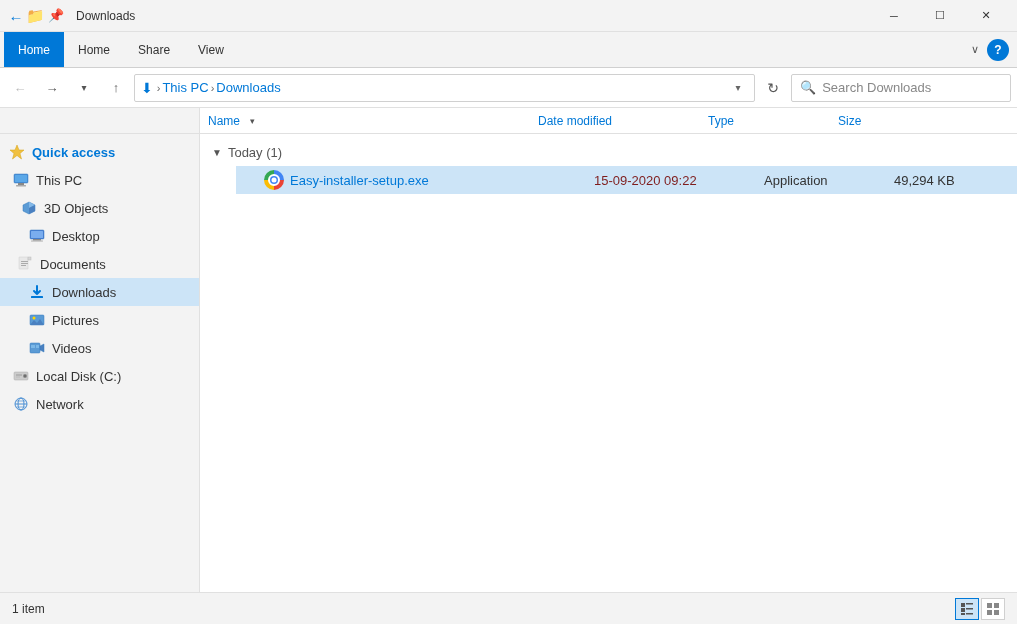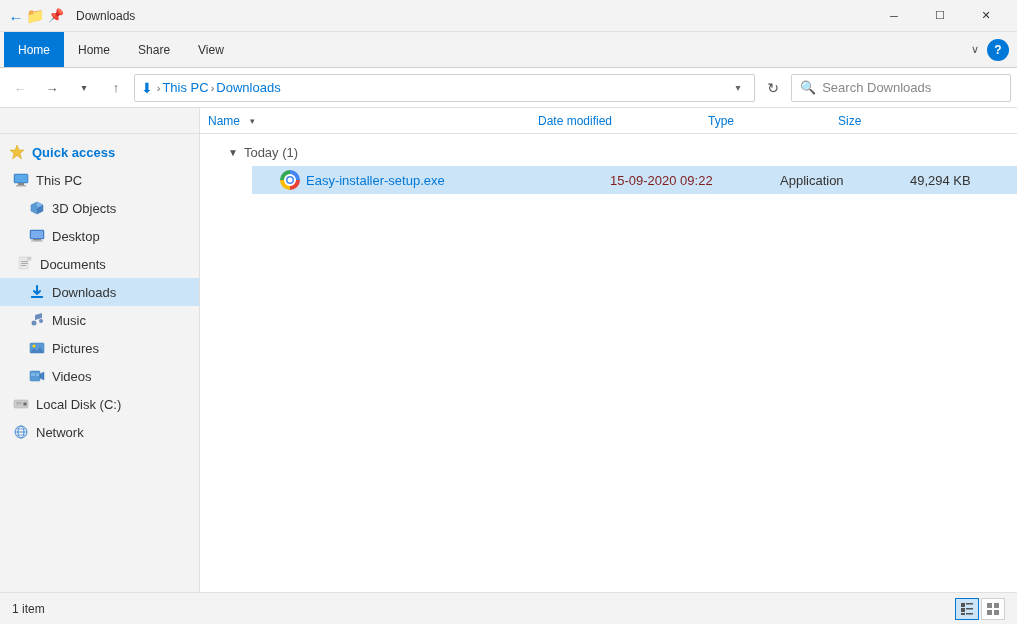--- a/index.html
+++ b/index.html
@@ -111,21 +111,20 @@
     .col-name { width: 330px; }
     .col-date { width: 170px; }
     .col-type { width: 130px; }
     .col-size { width: 100px; }
     .sort-arrow { font-size: 9px; color: #555; }
 
     
     .main-layout {
       display: flex;
       height: calc(624px - 32px - 36px - 40px - 26px - 28px);
-      gap: 16px;
     }
 
     
     .sidebar {
       width: 200px;
       background: #f3f3f3;
       border-right: 1px solid #e0e0e0;
       overflow-y: auto;
       padding: 4px 0;
     }
@@ -287,21 +286,21 @@
         <svg width="16" height="16" viewBox="0 0 16 16">
           <rect x="1" y="2" width="14" height="9" rx="1" fill="#4a90d9" stroke="#357abd" stroke-width="0.5"></rect>
           <rect x="5" y="11" width="6" height="2" fill="#888"></rect>
           <rect x="3" y="13" width="10" height="1.5" rx="0.5" fill="#aaa"></rect>
           <rect x="2" y="3" width="12" height="7" rx="0.5" fill="#5ba8e8"></rect>
         </svg>
       </span>
       <span>This PC</span>
     </div>
 
-    <div class="sidebar-item" style="padding-left:28px;">
+    <div class="sidebar-item" style="padding-left:20px;">
       <span class="sidebar-icon icon-3dobjects">
         <svg width="16" height="16" viewBox="0 0 16 16">
           <polygon points="8,2 14,5 14,11 8,14 2,11 2,5" fill="#5b9bd5" stroke="#357abd" stroke-width="0.5"></polygon>
           <polygon points="8,2 8,8 14,5" fill="#82b8e8"></polygon>
           <polygon points="8,8 8,14 14,11 14,5" fill="#4a80c0"></polygon>
         </svg>
       </span>
       <span>3D Objects</span>
     </div>
 
@@ -334,30 +333,20 @@
     <div class="sidebar-item active" style="padding-left:28px;">
       <span class="sidebar-icon icon-downloads">
         <svg width="16" height="16" viewBox="0 0 16 16">
           <path d="M8 2 L8 10 M5 7 L8 10 L11 7" stroke="#0078d7" stroke-width="2" fill="none" stroke-linecap="round" stroke-linejoin="round"></path>
           <rect x="2" y="12" width="12" height="2" rx="0.5" fill="#0078d7"></rect>
         </svg>
       </span>
       <span>Downloads</span>
     </div>
 
-    <div class="sidebar-item" style="padding-left:28px;">
-      <span class="sidebar-icon icon-music">
-        <svg width="16" height="16" viewBox="0 0 16 16">
-          <path d="M6 3 L13 1 L13 6 L6 8 Z" fill="#6c8ebf"></path>
-          <circle cx="5" cy="11" r="2.5" fill="#6c8ebf"></circle>
-          <circle cx="12" cy="9" r="2" fill="#6c8ebf"></circle>
-        </svg>
-      </span>
-      <span>Music</span>
-    </div>
 
     <div class="sidebar-item" style="padding-left:28px;">
       <span class="sidebar-icon icon-pictures">
         <svg width="16" height="16" viewBox="0 0 16 16">
           <rect x="1" y="3" width="14" height="10" rx="1" fill="#5b9bd5" stroke="#357abd" stroke-width="0.5"></rect>
           <circle cx="5" cy="6" r="1.5" fill="#ffd700"></circle>
           <polygon points="1,13 5,8 8,11 11,7 15,13" fill="#4a80c0"></polygon>
         </svg>
       </span>
       <span>Pictures</span>

